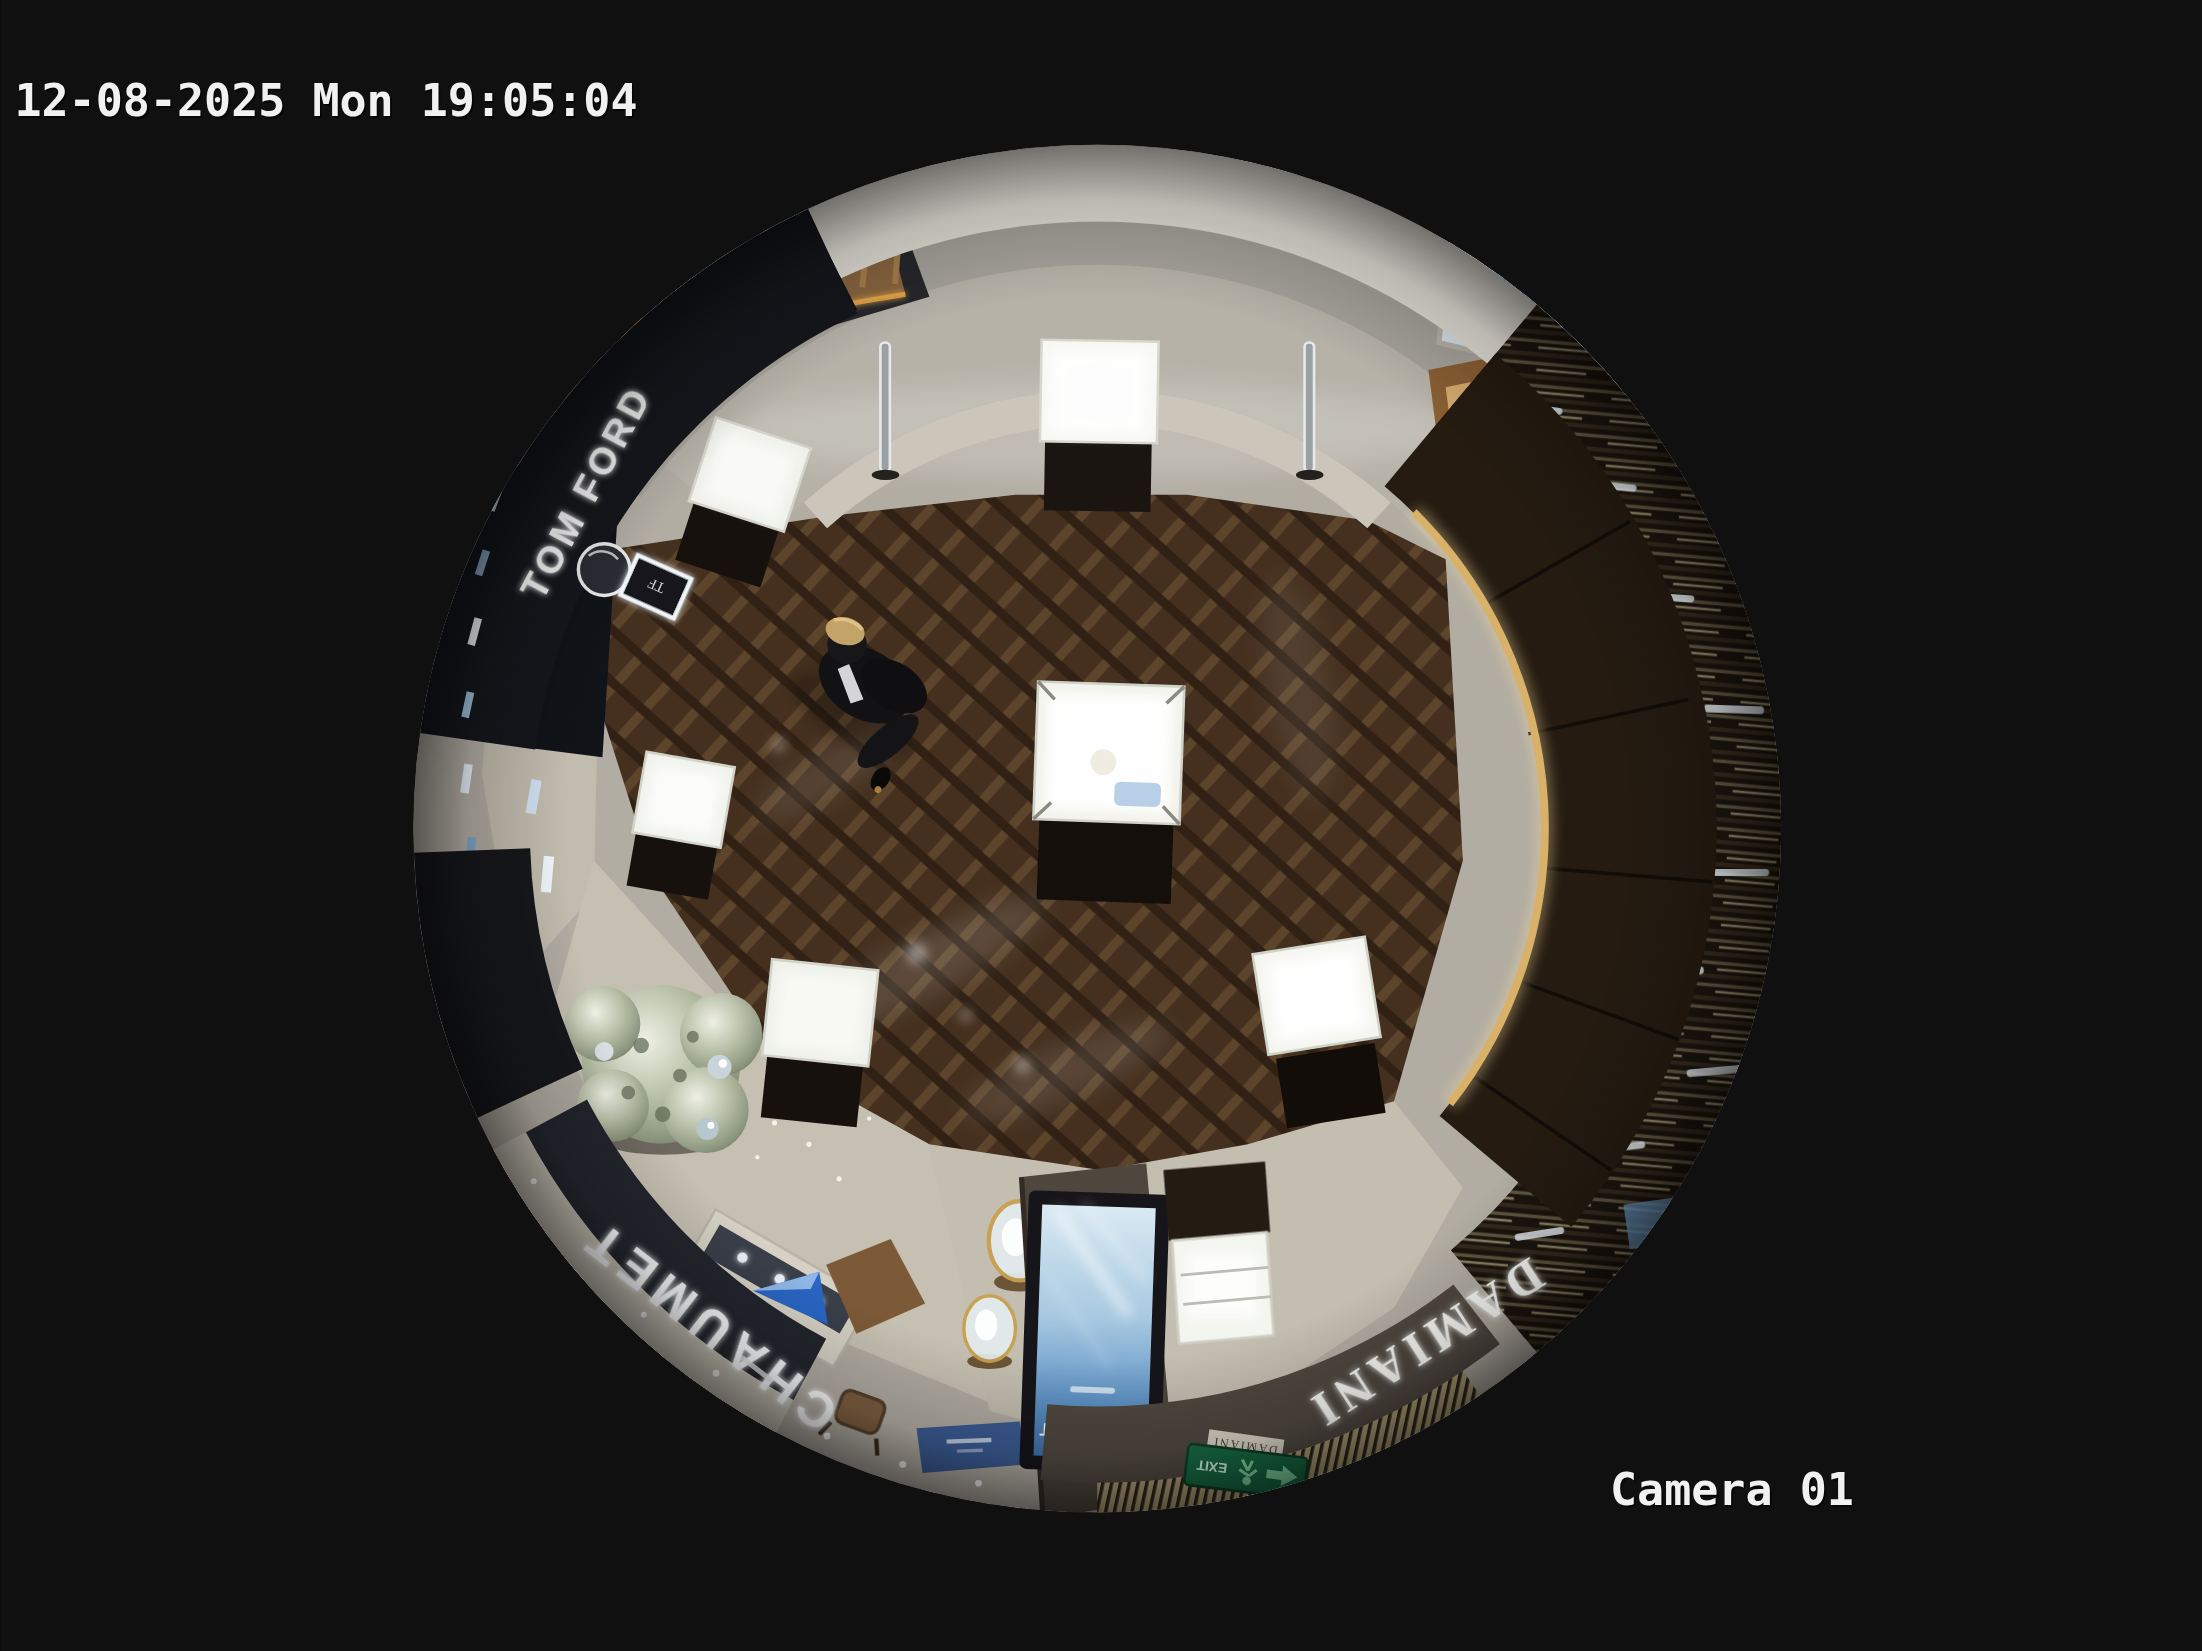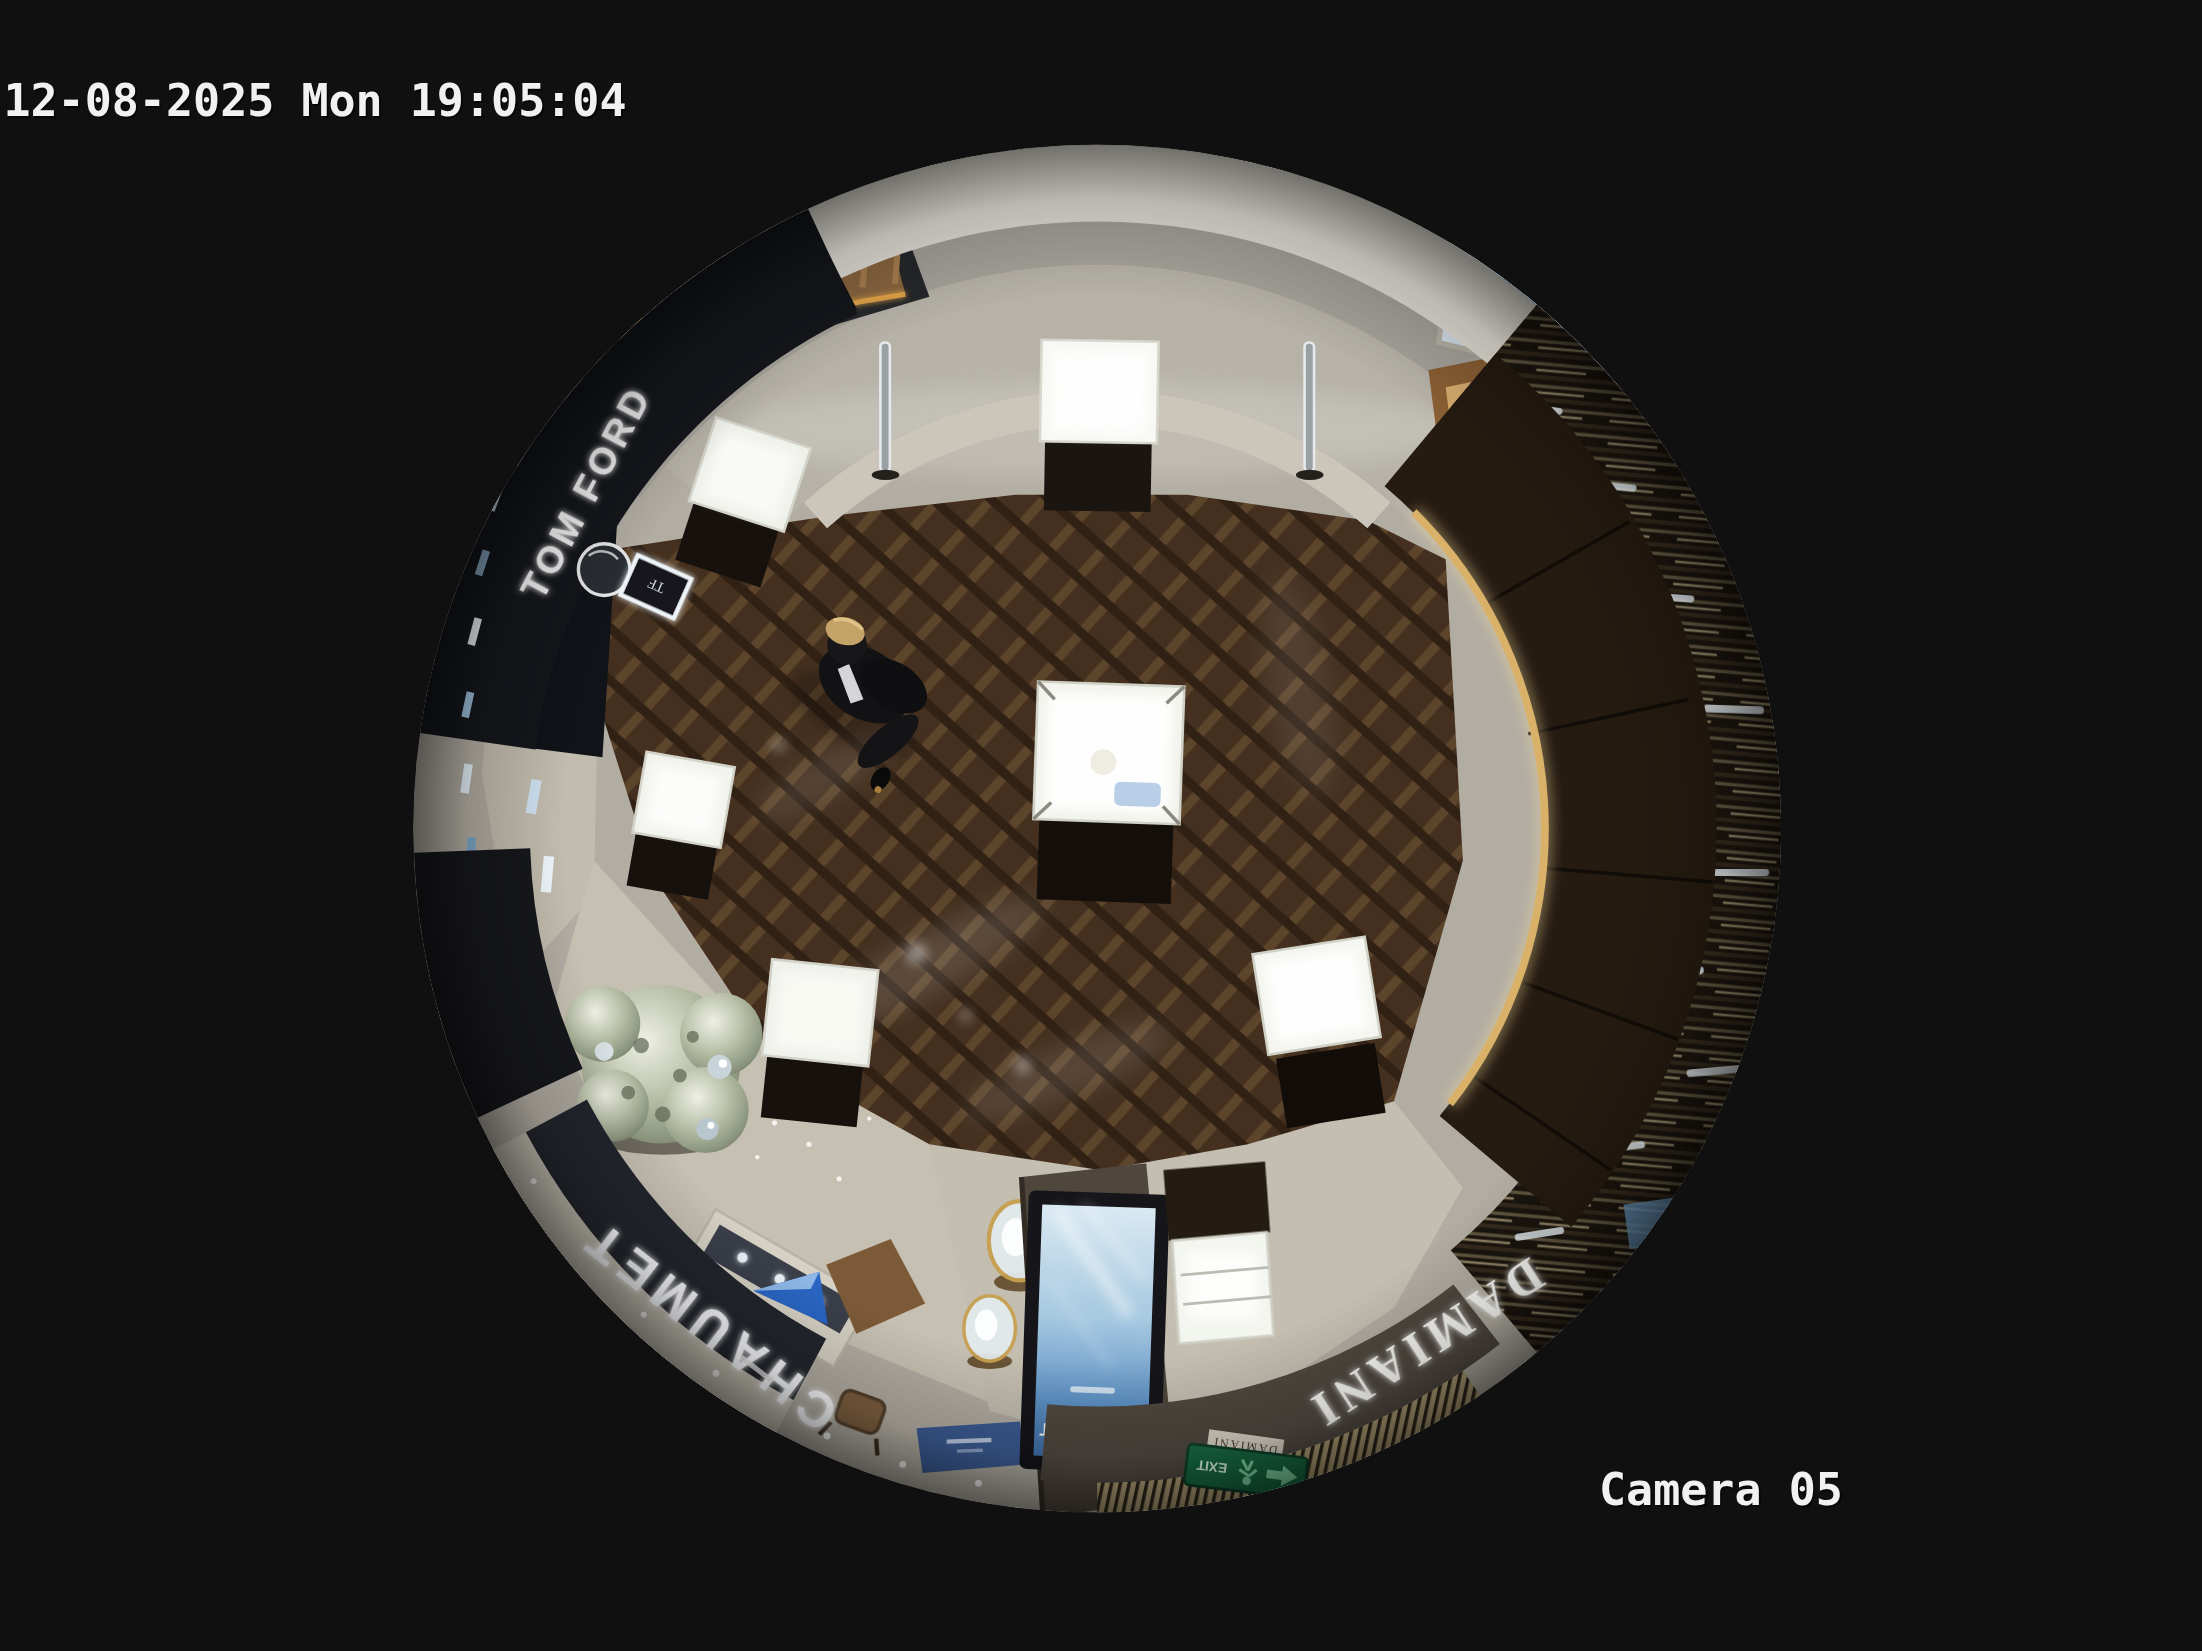--- a/index.html
+++ b/index.html
@@ -1,21 +1,21 @@
 <!DOCTYPE html>
 <html style="font-size:13.8px"><head>
 <meta charset="utf-8">
 <style>
   html,body{margin:0;padding:0;background:#000;}
   .stage{position:relative;width:2203px;height:1652px;overflow:hidden;
          font-family:"DejaVu Sans Mono", monospace;}
   .stage svg{position:absolute;left:0;top:0;}
   .osd{position:absolute;color:#f1f1f1;font-family:"DejaVu Sans Mono",monospace;
        font-weight:bold;font-size:45px;letter-spacing:0px;white-space:pre;
-       text-shadow:1.7px 1.7px 0 rgba(0,0,0,.6);}
+       text-shadow:1.7px 1.7px 0 rgba(0,0,0,.6);margin-left:11px;}
   #osd-timestamp{left:3.4px;top:74px;}
   #osd-camera{left:1599px;top:1463px;}
 </style>
 </head>
 <body>
 
 <div class="stage">
 <svg width="2203" height="1652" viewBox="0 0 2560 1920">
   <defs>
     <clipPath id="lens">
@@ -409,15 +409,15 @@
           <circle cx="620" cy="1373" r="3.5"></circle>
       <circle cx="1700" cy="1640" r="3.5"></circle>
           <circle cx="1770" cy="1600" r="3"></circle>
     </g>
 
     <circle cx="1275" cy="963" r="795" fill="url(#vign)"></circle>
   </g>
 </svg>
 
 <div class="osd" id="osd-timestamp">12-08-2025 Mon 19:05:04</div>
-<div class="osd" id="osd-camera">Camera 05</div>
+<div class="osd" id="osd-camera">Camera 01</div>
 </div>
 
 
 </body></html>

